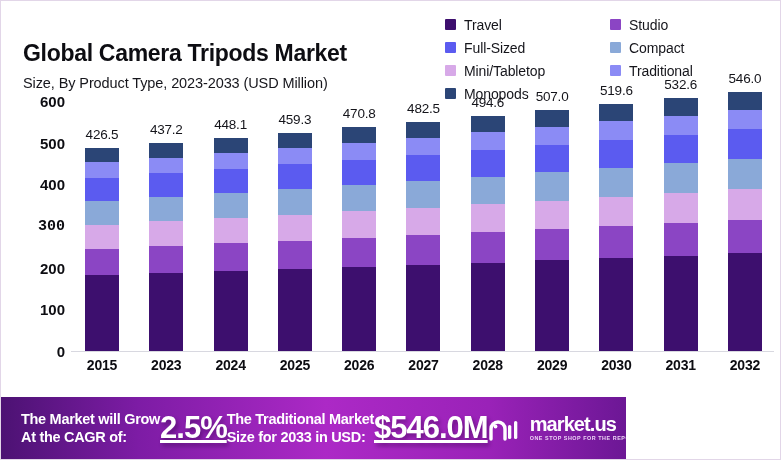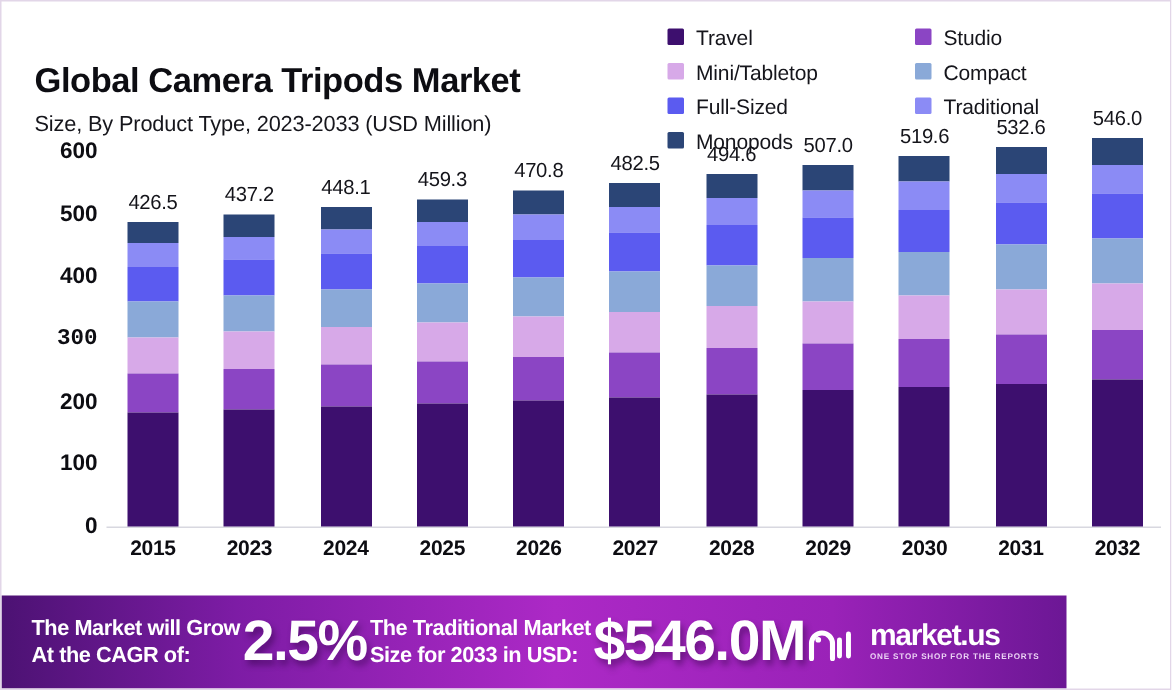--- a/index.html
+++ b/index.html
@@ -143,42 +143,43 @@
     font-size: 14px;
     font-weight: bold;
     color: #0d0d12;
     letter-spacing: -0.2px;
   }
 
   
   .banner {
     position: absolute;
     left: 0; bottom: 0;
-    width: 710px; height: 62px;
+    width: 625px; height: 62px;
     background: linear-gradient(90deg, #4c1273 0%, #7d1ca5 22%, #ac29c6 52%, #9a22b8 78%, #6c1795 100%);
     display: flex;
     align-items: center;
     padding: 0 18px 0 20px;
     overflow: hidden;
   }
   .banner-txt {
     color: #ffffff;
     font-size: 14.5px;
     font-weight: bold;
     line-height: 1.25;
     letter-spacing: -0.3px;
     white-space: nowrap;
   }
   .banner-big {
     color: #ffffff;
-    font-size: 38px;
+    font-size: 31px;
     font-weight: bold;
     letter-spacing: -1px;
     white-space: nowrap;
     text-shadow: 2px 3px 4px rgba(40,0,60,0.45);
+    text-decoration: underline;
   }
   .gap-a { width: 18px; }
   .gap-b { width: 22px; }
   .gap-c { width: 18px; }
   .gap-d { width: 14px; }
   .logo-wrap {
     display: flex;
     align-items: center;
     gap: 8px;
   }
@@ -210,26 +211,26 @@
     <div class="title">Global Camera Tripods Market</div>
     <div class="subtitle">Size, By Product Type, 2023-2033 (USD Million)</div>
   </div>
 
   <div class="legend" id="legend">
       <div class="legend-item">
         <span class="legend-swatch" style="background: rgb(61, 15, 110);"></span>
         <span class="legend-label">Travel</span>
       </div>
       <div class="legend-item">
+        <span class="legend-swatch" style="background: rgb(91, 91, 240);"></span>
+        <span class="legend-label">Full-Sized</span>
+      </div>
+      <div class="legend-item">
         <span class="legend-swatch" style="background: rgb(215, 169, 232);"></span>
         <span class="legend-label">Mini/Tabletop</span>
-      </div>
-      <div class="legend-item">
-        <span class="legend-swatch" style="background: rgb(91, 91, 240);"></span>
-        <span class="legend-label">Full-Sized</span>
       </div>
       <div class="legend-item">
         <span class="legend-swatch" style="background: rgb(43, 69, 118);"></span>
         <span class="legend-label">Monopods</span>
       </div>
       <div class="legend-item">
         <span class="legend-swatch" style="background: rgb(139, 69, 196);"></span>
         <span class="legend-label">Studio</span>
       </div>
       <div class="legend-item">

